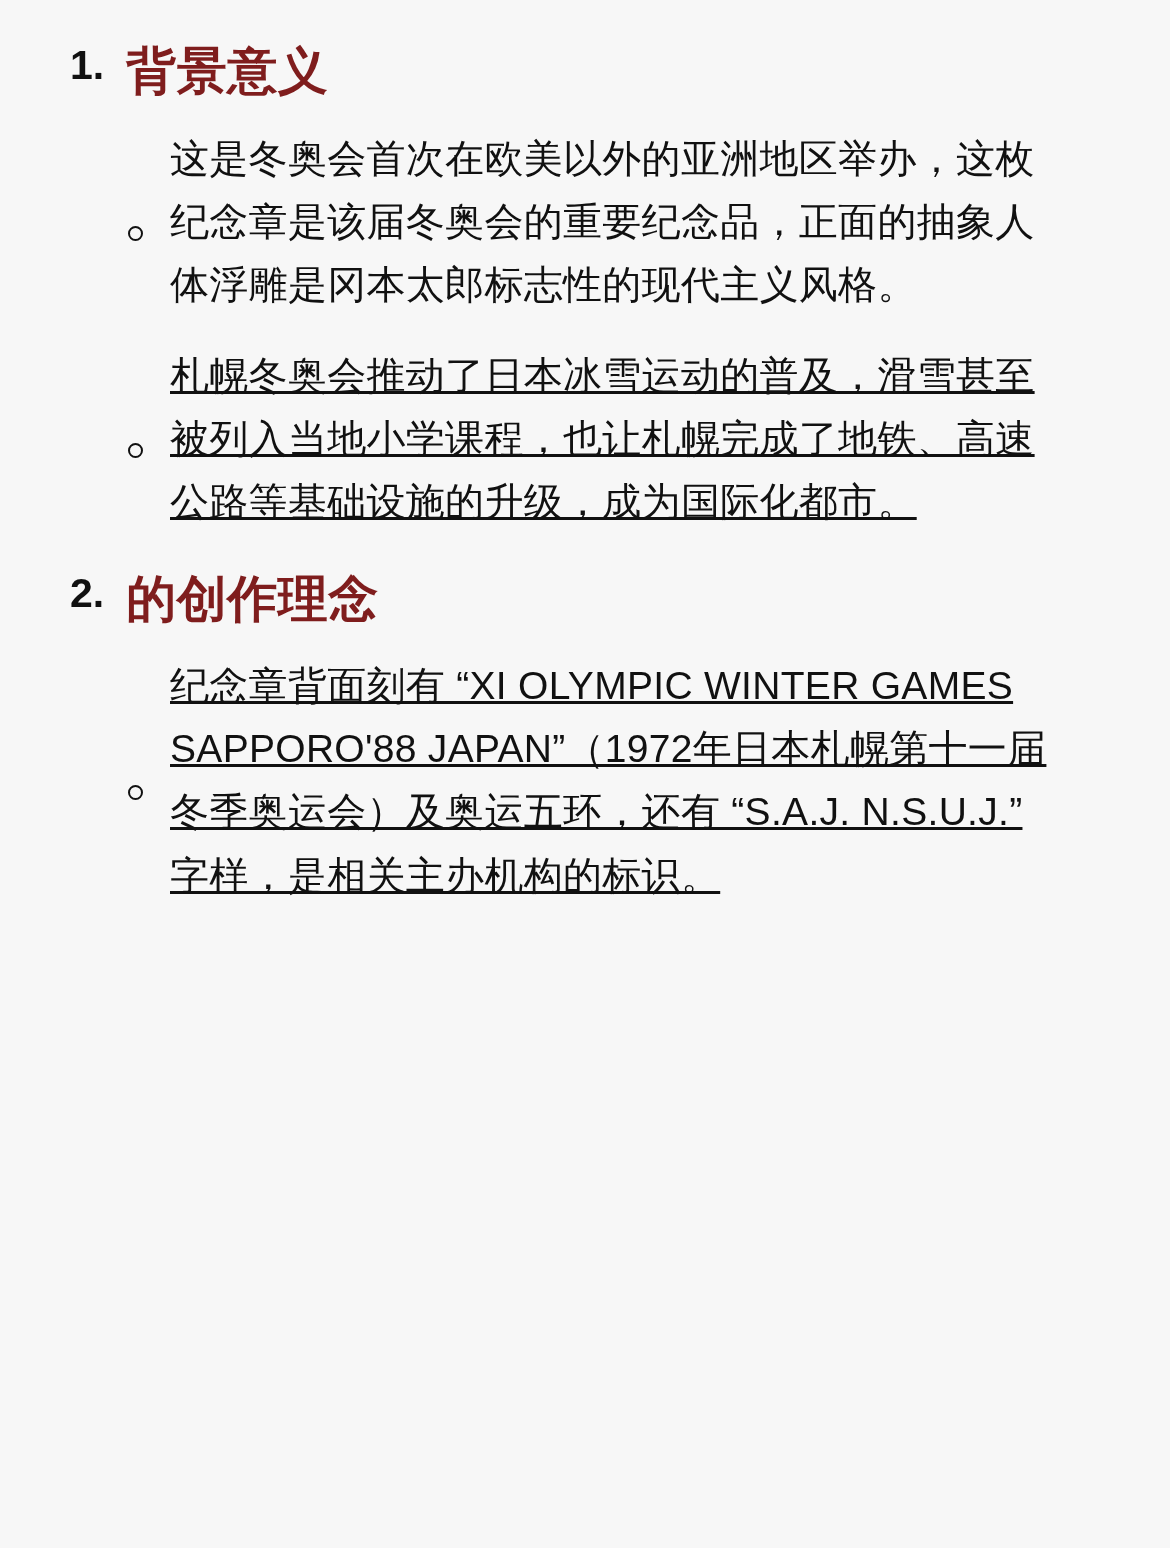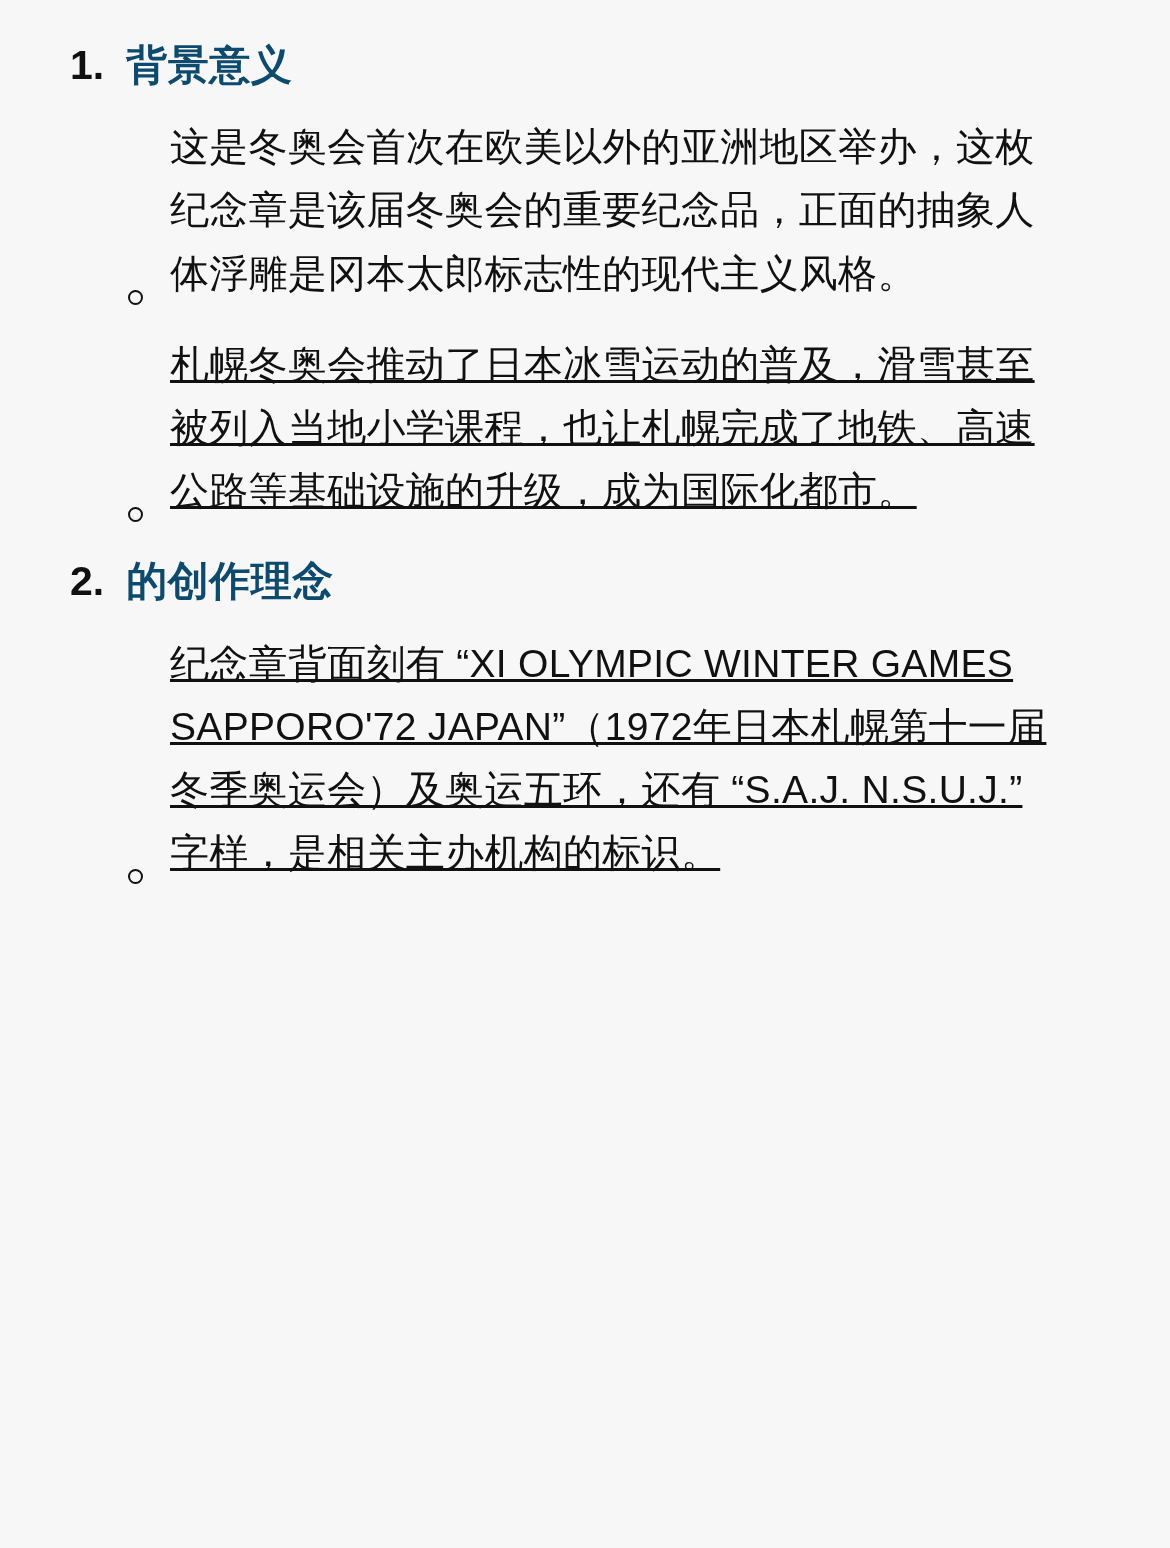--- a/index.html
+++ b/index.html
@@ -38,34 +38,34 @@
     gap: 22px;
   }
   .ol-marker {
     font-size: 41px;
     font-weight: 700;
     line-height: 1.25;
     color: #111111;
     min-width: 34px;
   }
   .heading-text {
-    font-size: 41px;
+    font-size: 50px;
     font-weight: 700;
     line-height: 1.25;
     letter-spacing: 0.5px;
-    color: #0c4a6e;
+    color: #7f1d1d;
   }
   .ul-list {
     list-style: none;
     margin: 24px 0 0 0;
     padding: 0 0 0 58px;
   }
   .ul-item {
     display: flex;
-    align-items: flex-end;
+    align-items: center;
     gap: 24px;
     margin-bottom: 28px;
   }
   .ul-item:last-child {
     margin-bottom: 0;
     text-decoration: underline;
   }
   .ul-marker {
     flex: 0 0 auto;
     width: 18px;
@@ -117,19 +117,19 @@
     <li class="ol-item">
       <div class="heading-row">
         <span class="ol-marker">2.</span>
         <span class="heading-text">的创作理念</span>
       </div>
       <ul class="ul-list">
         <li class="ul-item">
           <span class="ul-marker">
               <span class="ring"></span>
             </span>
-          <span class="ul-text">纪念章背面刻有 “XI OLYMPIC WINTER GAMES SAPPORO'72 JAPAN”（1972年日本札幌第十一届冬季奥运会）及奥运五环，还有 “S.A.J. N.S.U.J.” 字样，是相关主办机构的标识。</span>
+          <span class="ul-text">纪念章背面刻有 “XI OLYMPIC WINTER GAMES SAPPORO'88 JAPAN”（1972年日本札幌第十一届冬季奥运会）及奥运五环，还有 “S.A.J. N.S.U.J.” 字样，是相关主办机构的标识。</span>
         </li>
       </ul>
     </li>
 
   </ol>
 </div>
 
 </body></html>

